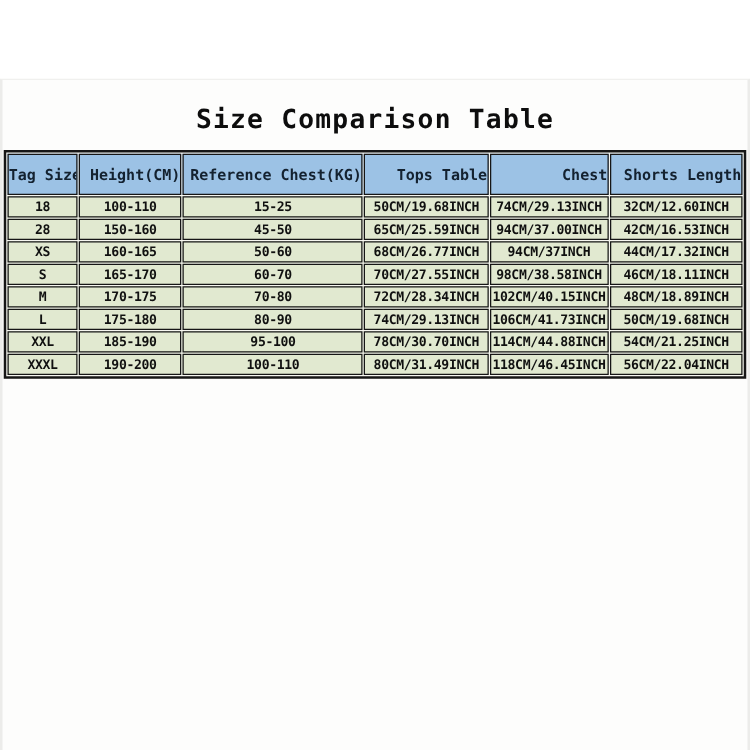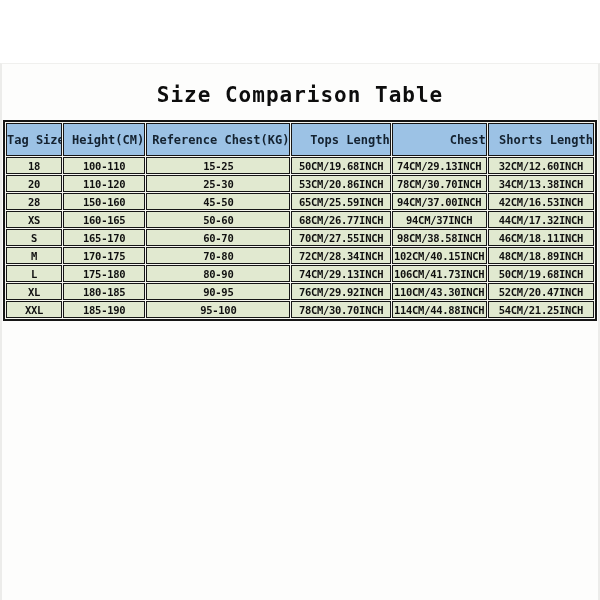--- a/index.html
+++ b/index.html
@@ -87,41 +87,33 @@
         <col class="c3">
       <col class="c4">
         <col class="c5">
         <col class="c6">
     </colgroup>
     <thead>
       <tr>
         <th>Tag Size</th>
         <th>Height(CM)</th>
         <th>Reference Chest(KG)</th>
-        <th>Tops Length</th>
+        <th>Tops Table</th>
         <th>Chest</th>
         <th>Shorts Length</th>
       </tr>
     </thead>
     <tbody>
         <tr>
           <td>18</td>
           <td>100-110</td>
           <td>15-25</td>
           <td>50CM/19.68INCH</td>
           <td>74CM/29.13INCH</td>
           <td>32CM/12.60INCH</td>
-        </tr>
-        <tr>
-          <td>20</td>
-          <td>110-120</td>
-          <td>25-30</td>
-          <td>53CM/20.86INCH</td>
-          <td>78CM/30.70INCH</td>
-          <td>34CM/13.38INCH</td>
         </tr>
         <tr>
           <td>28</td>
           <td>150-160</td>
           <td>45-50</td>
           <td>65CM/25.59INCH</td>
           <td>94CM/37.00INCH</td>
           <td>42CM/16.53INCH</td>
         </tr>
         <tr>
@@ -150,30 +142,30 @@
         </tr>
         <tr>
           <td>L</td>
           <td>175-180</td>
           <td>80-90</td>
           <td>74CM/29.13INCH</td>
           <td>106CM/41.73INCH</td>
           <td>50CM/19.68INCH</td>
         </tr>
         <tr>
-          <td>XL</td>
-          <td>180-185</td>
-          <td>90-95</td>
-          <td>76CM/29.92INCH</td>
-          <td>110CM/43.30INCH</td>
-          <td>52CM/20.47INCH</td>
-        </tr>
-        <tr>
           <td>XXL</td>
           <td>185-190</td>
           <td>95-100</td>
           <td>78CM/30.70INCH</td>
           <td>114CM/44.88INCH</td>
           <td>54CM/21.25INCH</td>
         </tr>
+        <tr>
+          <td>XXXL</td>
+          <td>190-200</td>
+          <td>100-110</td>
+          <td>80CM/31.49INCH</td>
+          <td>118CM/46.45INCH</td>
+          <td>56CM/22.04INCH</td>
+        </tr>
       </tbody>
   </table>
 </div>
 
 </body></html>

